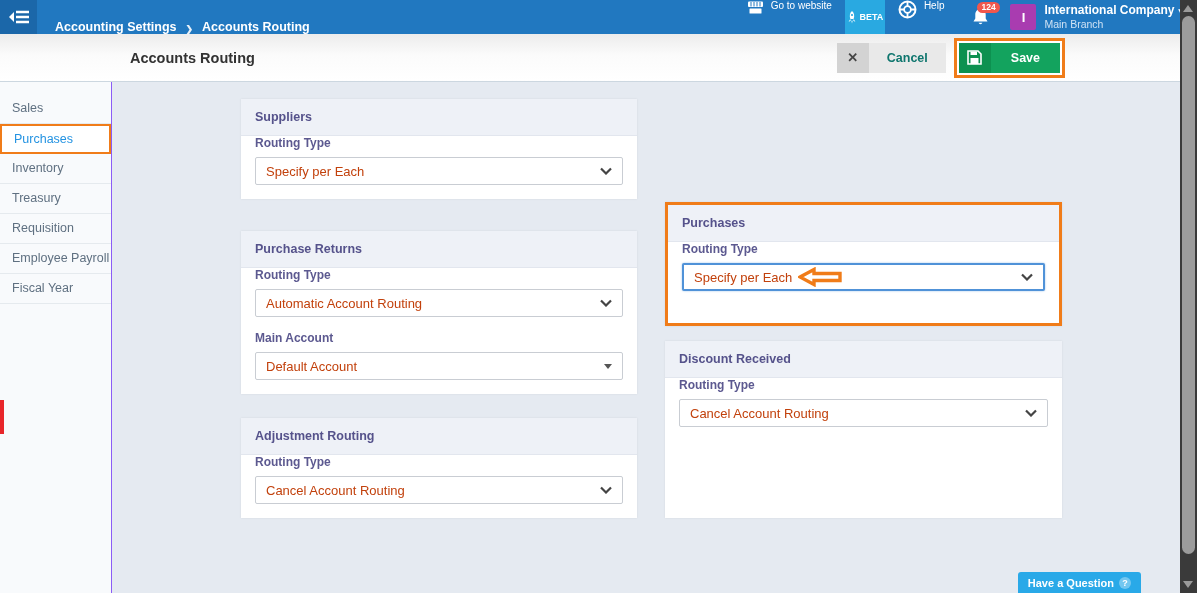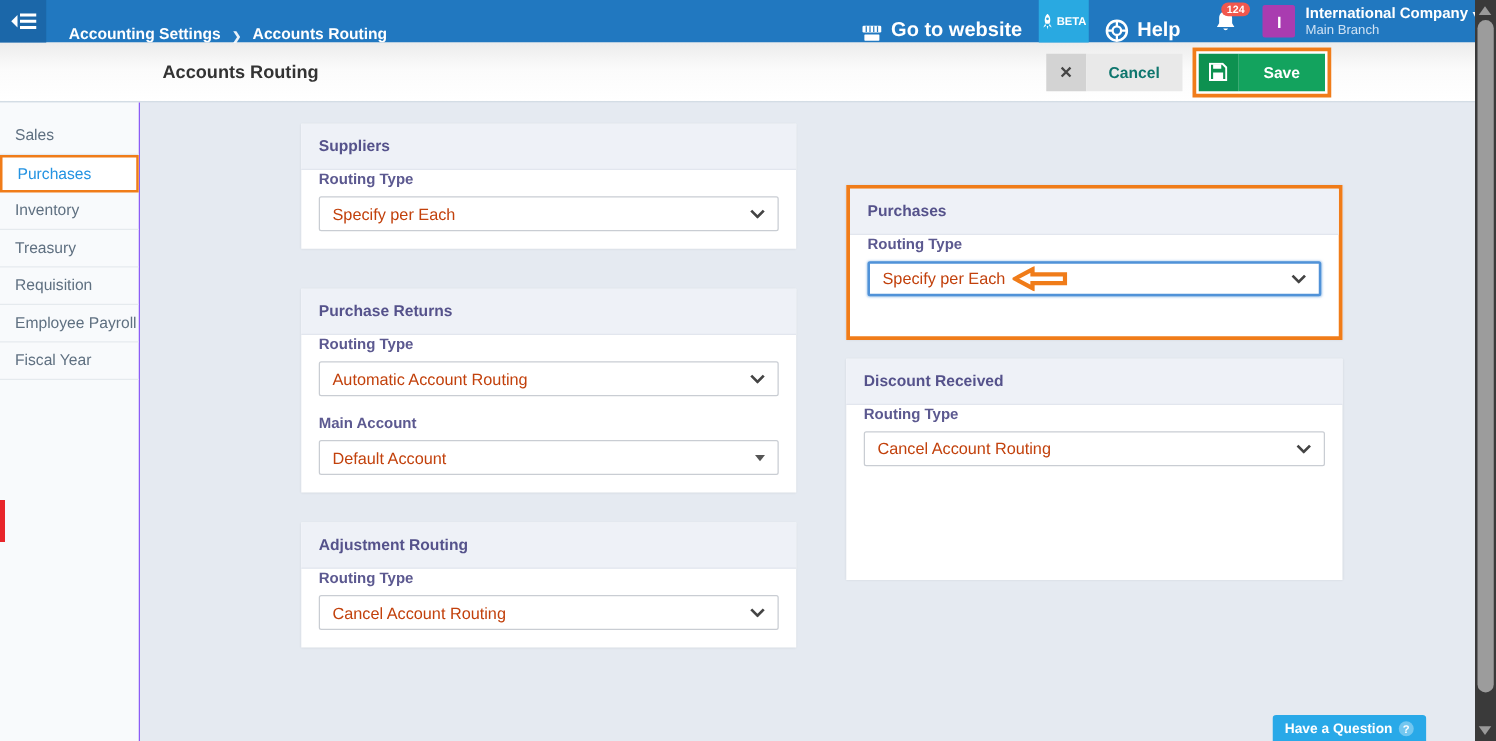--- a/index.html
+++ b/index.html
@@ -10,21 +10,21 @@
   }
   *{box-sizing:border-box;margin:0;padding:0;font-family:"Liberation Sans",sans-serif;}
   html,body{width:1197px;height:593px;overflow:hidden;background:#e5eaf1;}
 
   
   .topbar{height:34px;background:var(--header-blue);display:flex;align-items:stretch;color:#fff;}
   .menu-btn{width:37px;background:var(--header-dark-blue);display:flex;align-items:center;justify-content:center;cursor:pointer;}
   .crumbs{display:flex;align-items:flex-end;gap:9px;padding-left:18px;font-size:12.5px;font-weight:bold;}
   .crumb-sep{font-size:9px;opacity:.9;}
   .topbar-spacer{flex:1;}
-  .top-item{display:flex;align-items:flex-end;gap:7px;font-size:16px;font-weight:bold;padding:0 13px;cursor:pointer;}
+  .top-item{display:flex;align-items:flex-start;gap:7px;font-size:10px;font-weight:normal;padding:0 13px;cursor:pointer;}
   .beta-block{background:var(--beta-blue);width:40px;display:flex;flex-direction:row;align-items:center;justify-content:center;gap:1px;font-size:9px;font-weight:bold;cursor:pointer;}
   .bell-wrap{position:relative;display:flex;align-items:center;padding:0 14px;cursor:pointer;}
   .bell-badge{position:absolute;top:2px;left:20px;background:var(--badge-red);color:#fff;font-size:8.5px;font-weight:bold;border-radius:8px;padding:1px 4px;line-height:1.1;}
   .account{display:flex;align-items:center;gap:8px;padding:0 14px 0 6px;cursor:pointer;}
   .avatar{width:26px;height:26px;background:var(--avatar-purple);color:#fff;font-size:13px;font-weight:bold;display:flex;align-items:center;justify-content:center;border-radius:2px;}
   .acct-text{display:flex;flex-direction:column;line-height:1.15;}
   .acct-name{font-size:12px;font-weight:bold;}
   .acct-caret{font-size:9px;margin-left:4px;}
   .acct-branch{font-size:10.5px;color:#cfe2f4;}
 
@@ -38,21 +38,21 @@
   .save-outline{border:3px solid var(--accent-orange);padding:2px;margin-left:8px;background:#fff;}
   .btn-save .btn-ico{width:32px;background:var(--save-green-dark);display:flex;align-items:center;justify-content:center;}
   .btn-save .btn-lbl{background:var(--save-green);color:#fff;display:flex;align-items:center;padding:0 20px;}
 
   
   .main-area{display:flex;height:511px;}
   .sidebar{width:112px;background:#f8fafc;border-right:1px solid #8b5cf6;padding-top:12px;flex-shrink:0;}
   .sb-item{height:30px;line-height:29px;padding-left:12px;font-size:12.5px;color:#5f7081;border-bottom:1px solid #e5eaee;cursor:pointer;background:transparent;}
   .sb-item.active{background:#fff;color:var(--active-link-blue);border:2px solid var(--accent-orange);line-height:26px;}
   .content{flex:1;background:#e5eaf1;padding:11px 0 0 129px;position:relative;overflow:hidden;}
-  .cols{display:flex;gap:40px;align-items:center;}
+  .cols{display:flex;gap:28px;align-items:flex-end;}
   .col-left{width:396px;}
   .col-right{width:397px;}
 
   
   .card{background:#fff;box-shadow:0 0 2px rgba(0,0,0,.08);}
   .card-head{background:#eef1f7;border-bottom:1px solid #e2e6ee;padding:11px 14px;font-size:12.5px;font-weight:bold;color:var(--card-title-purple);}
   .card-body{padding:0 14px 14px;}
   .field-label{font-size:12px;font-weight:bold;color:#5c5990;margin-bottom:7px;}
   .field + .field{margin-top:14px;}
   .select{height:28px;border:1px solid #c9cdd3;border-radius:2px;background:#fff;display:flex;align-items:center;padding:0 10px;font-size:13px;color:#c2410c;cursor:pointer;}

